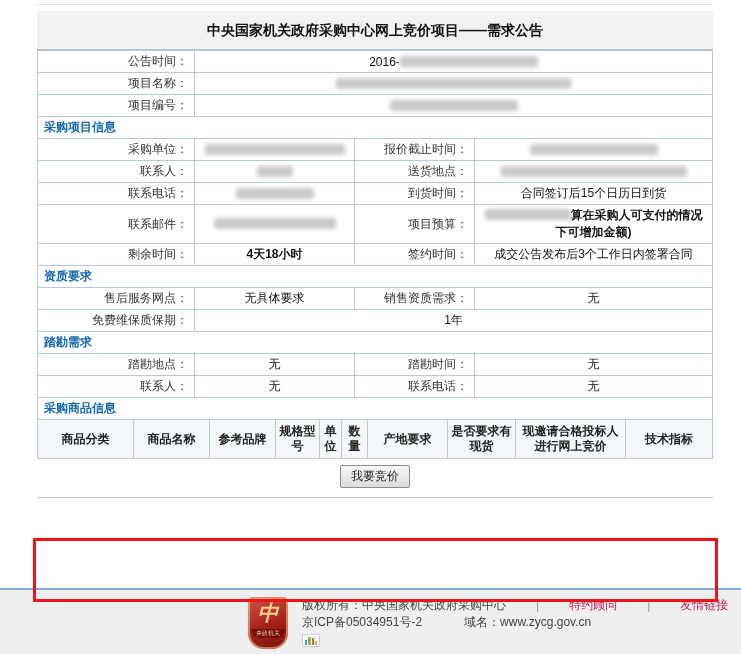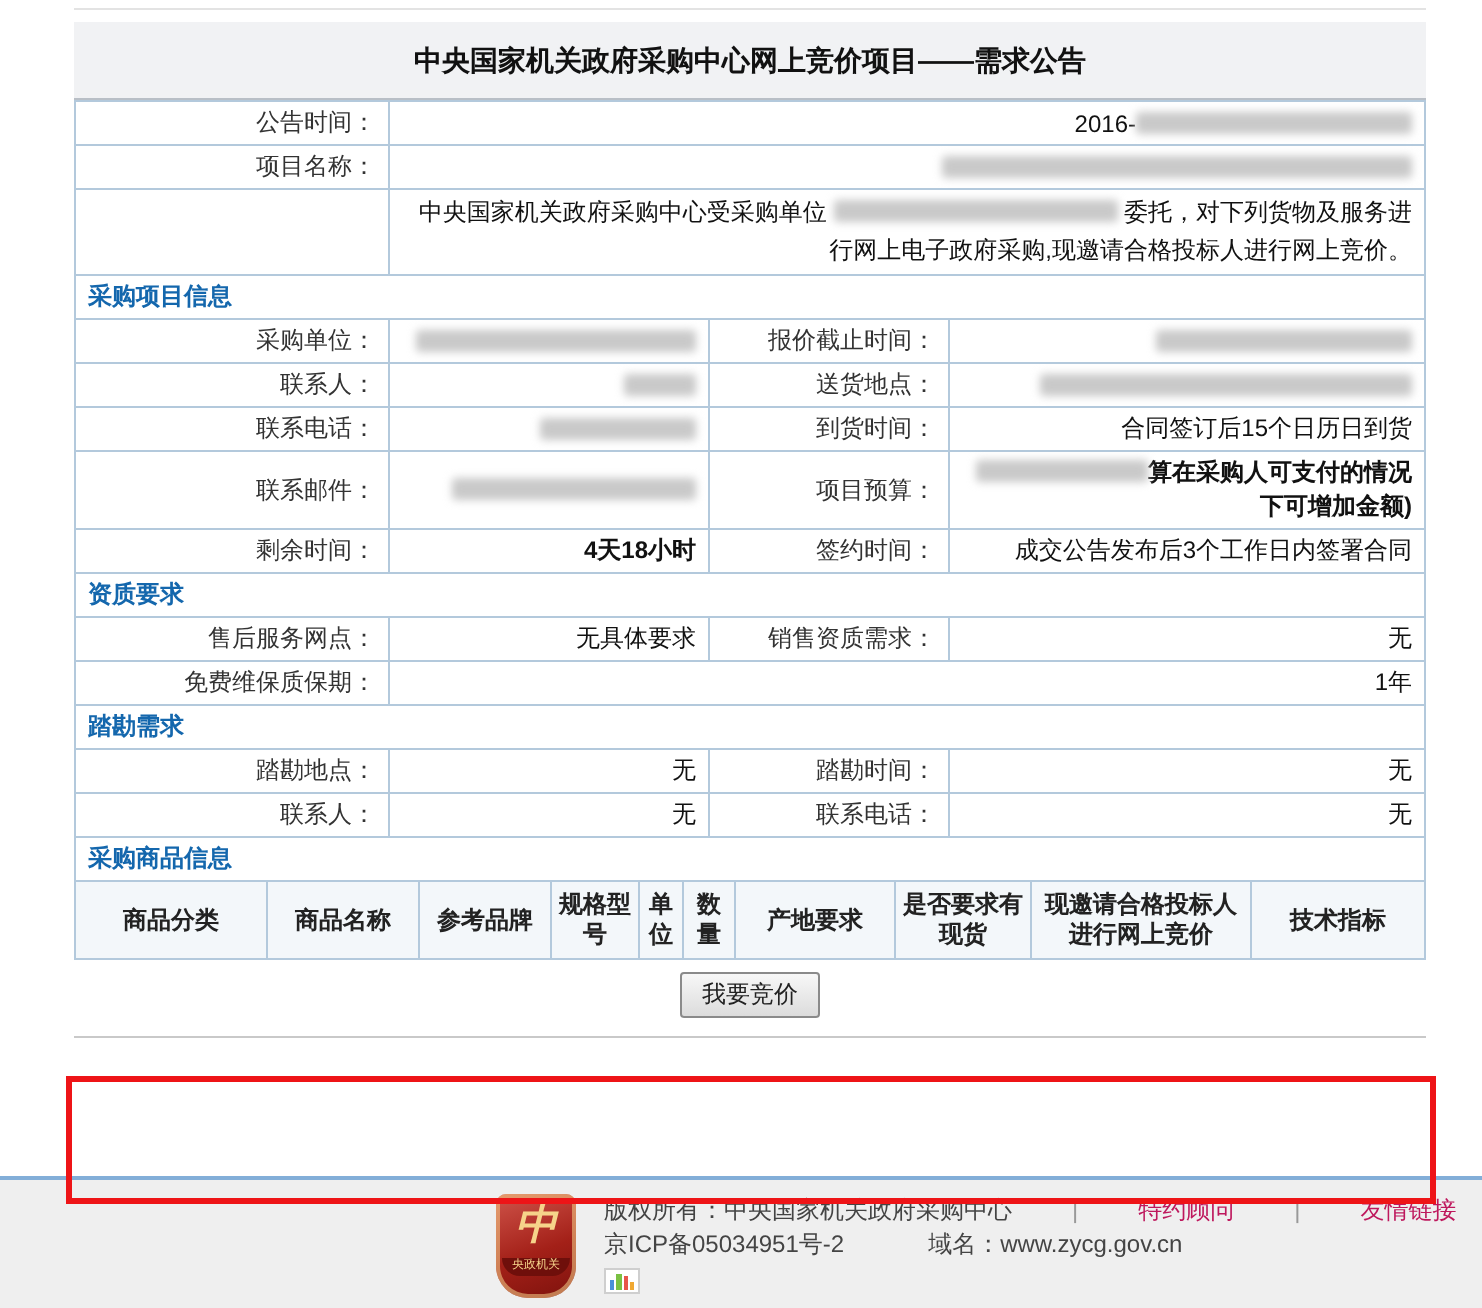--- a/index.html
+++ b/index.html
@@ -4,21 +4,21 @@
 <style>
   html,body{margin:0;padding:0;background:#fff;}
   body{width:741px;height:654px;overflow:hidden;font-family:"Liberation Sans","DejaVu Sans",sans-serif;font-size:12px;color:#222;}
   .page{position:relative;width:741px;height:610px;background:#fff;}
   .content{position:absolute;left:37px;top:4px;width:676px;}
   .topline{border-top:1px solid #e3e3e3;height:6px;}
   .title-box{background:#f1f2f4;border-bottom:1px solid #b9bfc6;height:38px;line-height:38px;text-align:center;font-weight:bold;font-size:14px;color:#111;}
   table.main,table.prod{width:676px;border-collapse:collapse;table-layout:fixed;background:#fff;}
   table.main td,table.prod td,table.prod th{border:1px solid #b3c9dc;font-size:12px;padding:2px 6px;vertical-align:middle;word-break:break-all;}
   td.lbl{text-align:right;color:#333;height:16px;}
-  td.val{text-align:right;color:#111;}
+  td.val{text-align:center;color:#111;}
   tr.sec td{color:#1467ad;font-weight:bold;text-align:left;height:17px;}
   td.para{line-height:19px;}
   .red{color:#ff0000;}
   .redact{display:inline-block;height:11px;background:#c9c9c9;border-radius:2px;filter:blur(2px);vertical-align:-1px;}
   table.prod{margin-top:-1px;}
   table.prod th{background:#f3f7fa;font-weight:bold;text-align:center;padding:4px 2px;color:#222;line-height:15px;}
   table.prod td{text-align:center;height:46px;line-height:16px;}
   table.prod td.cleft{text-align:left;}
   .btn{font-family:inherit;font-size:12px;padding:2px 10px;background:linear-gradient(#f7f7f7,#dcdcdc);border:1px solid #8a8a8a;border-radius:2px;cursor:pointer;color:#222;}
   .btn-sm{padding:0 4px;font-size:11px;margin-top:3px;}
@@ -58,22 +58,22 @@
       <tbody>
           <tr>
         <td class="lbl">公告时间：</td>
         <td class="val" colspan="3"><span>2016-</span><span class="redact" style="width:138px"></span></td>
       </tr>
       <tr>
         <td class="lbl">项目名称：</td>
         <td class="val" colspan="3"><span class="redact" style="width:235px"></span></td>
       </tr>
       <tr>
-        <td class="lbl"></td>
-        <td class="val para" colspan="3"><span>中央国家机关政府采购中心受采购单位</span> <span class="redact" style="width:142px"></span> <span>委托，对下列货物及服务进行网上电子政府采购,现邀请合格投标人进行网上竞价。</span></td>
+        <td class="lbl">项目编号：</td>
+        <td class="val" colspan="3"><span class="redact" style="width:128px"></span></td>
       </tr>
 
       <tr class="sec">
         <td colspan="4">采购项目信息</td>
       </tr>
       <tr>
         <td class="lbl">采购单位：</td>
         <td class="val"><span class="redact" style="width:140px"></span></td>
         <td class="lbl">报价截止时间：</td>
         <td class="val"><span class="redact" style="width:128px"></span></td>

